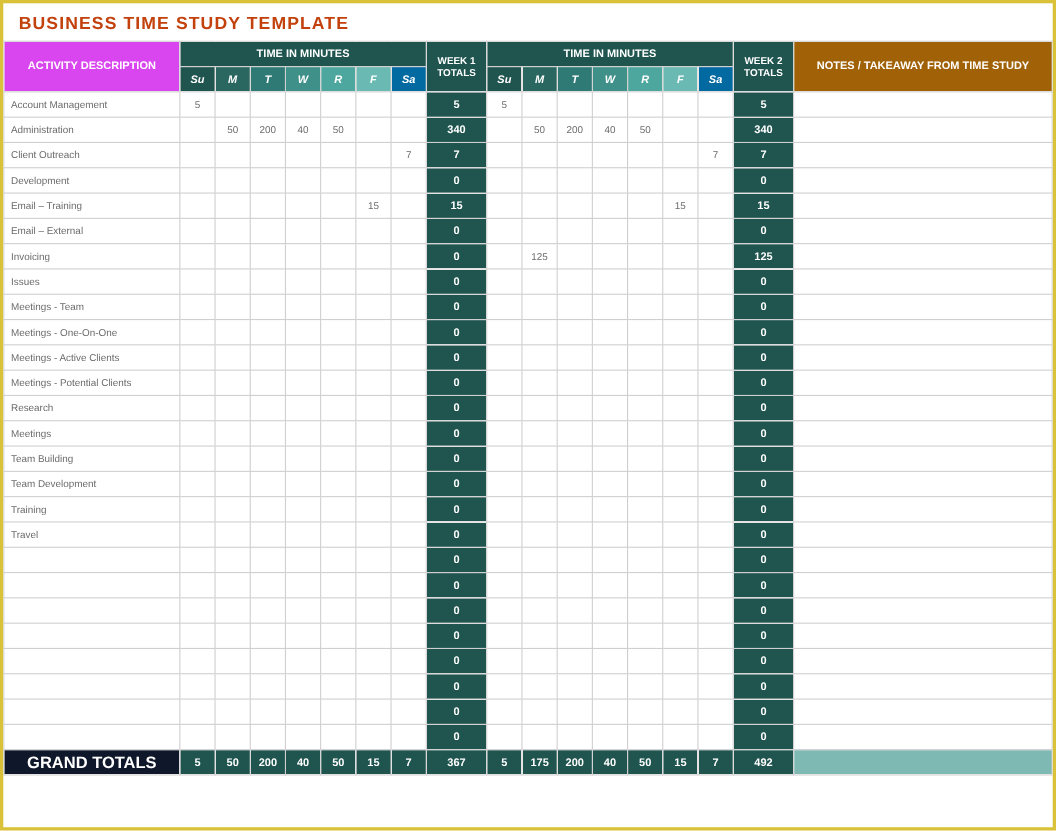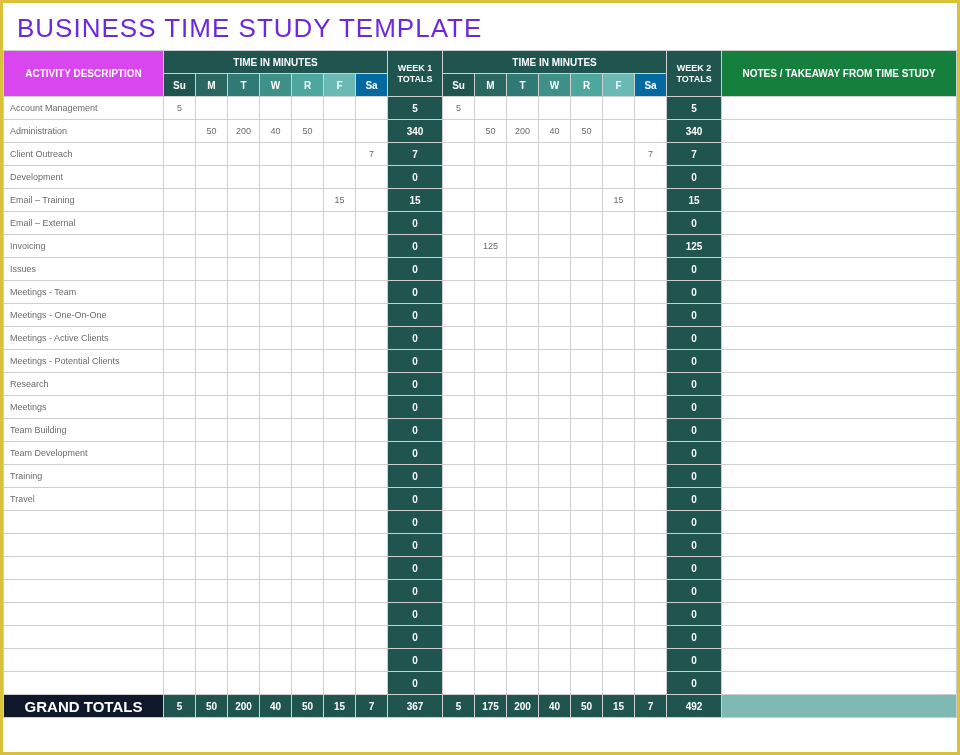--- a/index.html
+++ b/index.html
@@ -6,23 +6,23 @@
   body {
     font-family: Arial, Helvetica, sans-serif;
     background: #fff;
     width: 960px;
     height: 755px;
     border: 3px solid #d9c23a;
     overflow: hidden;
     position: relative;
   }
   .title {
-    color: #6d28d9;
-    font-size: 26px;
-    font-weight: normal;
+    color: #c2410c;
+    font-size: 16px;
+    font-weight: bold;
     letter-spacing: 1px;
     padding: 10px 14px 6px 14px;
     text-transform: uppercase;
   }
   .grid {
     border-collapse: collapse;
     width: 100%;
     font-size: 10px;
     table-layout: fixed;
   }
@@ -56,30 +56,31 @@
   }
   .hdr-total {
     background: #1f544f;
     color: #fff;
     font-weight: bold;
     font-size: 9px;
     text-transform: uppercase;
     line-height: 1.2;
   }
   .hdr-notes {
-    background: #15803d;
+    background: #a16207;
     color: #fff;
     font-weight: bold;
     font-size: 10px;
     text-transform: uppercase;
   }
   .dayhdr {
     color: #fff;
     font-weight: bold;
     font-size: 10px;
+    font-style: italic;
   }
   .d0 { background: #1f544f; }
   .d1 { background: #2a6760; }
   .d2 { background: #2f7a74; }
   .d3 { background: #3e9089; }
   .d4 { background: #4ea79f; }
   .d5 { background: #6ab9b2; }
   .d6 { background: #0369a1; }
   .totcell {
     background: #1f544f;

